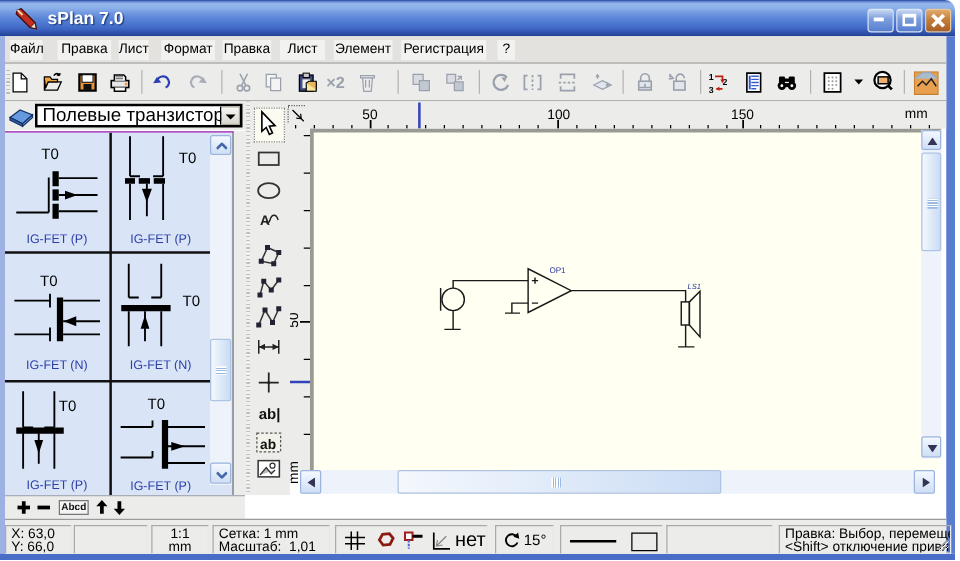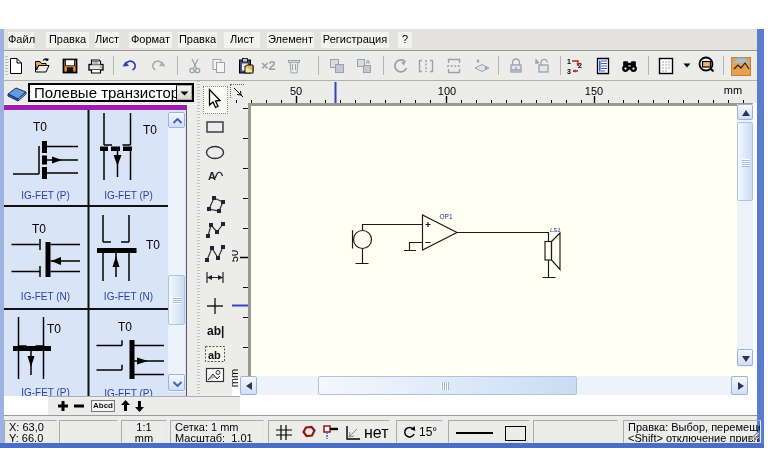--- a/index.html
+++ b/index.html
@@ -23,44 +23,63 @@
 #menu{position:absolute;left:4px;top:29px;width:753px;height:22px;background:#e3e2df;border-bottom:1px solid #9a9a9a;}
 .mi{position:absolute;top:3px;height:16px;background:#f2f2f0;color:#000;font-size:11px;line-height:15px;text-align:center;}
 
 #tbar{position:absolute;left:4px;top:51px;width:753px;height:30px;background:#ececeb;border-bottom:1px solid #b0b0ac;}
 .ti{position:absolute;top:6px;width:18px;height:18px;}
 .tsep{position:absolute;top:5px;width:1px;height:19px;background:#b4b4b4;}
 
 #cmbrow{position:absolute;left:4px;top:81px;width:192px;height:23px;background:#ececeb;}
 #combo{position:absolute;left:24px;top:2px;width:166px;height:19px;background:#fff;border:2px solid #000;font-size:15px;line-height:15px;padding-left:4px;color:#000;}
 #cmbbtn{position:absolute;right:0px;top:0px;width:16px;height:15px;background:linear-gradient(180deg,#f6f6f4,#d8d6cf);border:1px solid #aca899;border-left:1px solid #000;}
-#panel{position:absolute;left:4px;top:105px;width:183px;height:291px;background:#d9e5f7;border-top:5px solid #a21caf;border-right:1px solid #5a5a5a;overflow:hidden;}
+#panel{position:absolute;left:4px;top:105px;width:183px;height:291px;background:#d9e5f7;border-top:1px solid #a21caf;border-right:1px solid #5a5a5a;overflow:hidden;}
 .plabel{position:absolute;color:#2b3fa8;font-size:10px;text-align:center;}
 .pt0{position:absolute;color:#000;font-size:12px;}
-#ptools{position:absolute;left:4px;top:396px;width:192px;height:19px;background:#ececeb;border-top:1px solid #a9adb8;margin-left:44px;}
+#ptools{position:absolute;left:4px;top:396px;width:192px;height:19px;background:#ececeb;border-top:1px solid #a9adb8;}
 
 #tools{position:absolute;left:196px;top:81px;width:36px;height:315px;background:#ececeb;}
 
 #rulertop{position:absolute;left:232px;top:81px;width:525px;height:22px;background:#ececeb;}
 #rulerleft{position:absolute;left:232px;top:103px;width:16px;height:273px;background:#ececeb;}
 #canvas{position:absolute;left:248px;top:103px;width:505px;height:273px;background:#fffff2;border:3px solid #9a9a94;border-right:none;border-bottom:none;}
 #vsb{position:absolute;left:737px;top:104px;width:16px;height:263px;}
 #hsb{position:absolute;left:240px;top:376px;width:508px;height:19px;}
 #tabrow{position:absolute;left:196px;top:395px;width:561px;height:20px;background:#ececeb;border-top:1px solid #9a9a9a;}
 
 #status{position:absolute;left:4px;top:415px;width:753px;height:28px;background:#ececeb;border-top:1px solid #9a9a9a;}
 .sc{position:absolute;top:4px;height:23px;border:1px solid #aaa;border-bottom-color:#e8e8e8;border-right-color:#e8e8e8;font-size:11px;color:#000;line-height:11px;padding:1px 0 0 4px;overflow:hidden;white-space:nowrap;}
 
 .sbtn{position:absolute;background:linear-gradient(180deg,#f4f8fe,#cfdff6);border:1px solid #9ab4dd;border-radius:2px;}
 .sthumb{position:absolute;background:linear-gradient(90deg,#f4f8fd,#cadcf4);border:1px solid #aec2e2;border-radius:2px;}
 .strack{position:absolute;background:#eef3fb;}
 </style>
 </head>
 <body>
 <div id="win">
+<div id="title">
+<svg class="abs" style="left:12px;top:6px" width="19" height="18" viewBox="0 0 19 18">
+<path d="M2 2 L5 1 L16 12 L17 17 L12 16 L1 5 Z" fill="#c03020" stroke="#400808" stroke-width="1"></path>
+<path d="M2 2 L6 6" stroke="#ffd0a0" stroke-width="1.5"></path>
+<path d="M12 16 L17 17 L16 12 Z" fill="#f0e0c0" stroke="#400808" stroke-width="0.8"></path>
+</svg>
+<div class="cap">sPlan 7.0</div>
+<div class="tbtn" id="minb" style="left:694px">
+        <div class="gl" style="left:4px;top:6px;width:8px;height:3px;background:#fff"></div>
+      </div>
+<div class="tbtn" id="maxb" style="left:717px">
+        <div class="gl" style="left:4px;top:3px;width:11px;height:10px;border:2px solid #fff;border-top-width:3px"></div>
+      </div>
+<div class="tbtn" id="closeb" style="left:740px">
+<svg class="abs" style="left:3px;top:2px" width="13" height="13" viewBox="0 0 13 13">
+          <path d="M2 2 L11 11 M11 2 L2 11" stroke="#fff" stroke-width="3"></path>
+        </svg>
+</div>
+</div>
 <div id="bl"></div>
     <div id="br"></div>
     <div id="bb"></div>
 <div id="menu">
 <div class="mi" style="left:4px;width:26px">Файл</div>
 <div class="mi" style="left:42px;width:43px">Правка</div>
 <div class="mi" style="left:91px;width:24px">Лист</div>
 <div class="mi" style="left:125px;width:43px">Формат</div>
 <div class="mi" style="left:174px;width:39px">Правка</div>
 <div class="mi" style="left:220px;width:36px">Лист</div>

